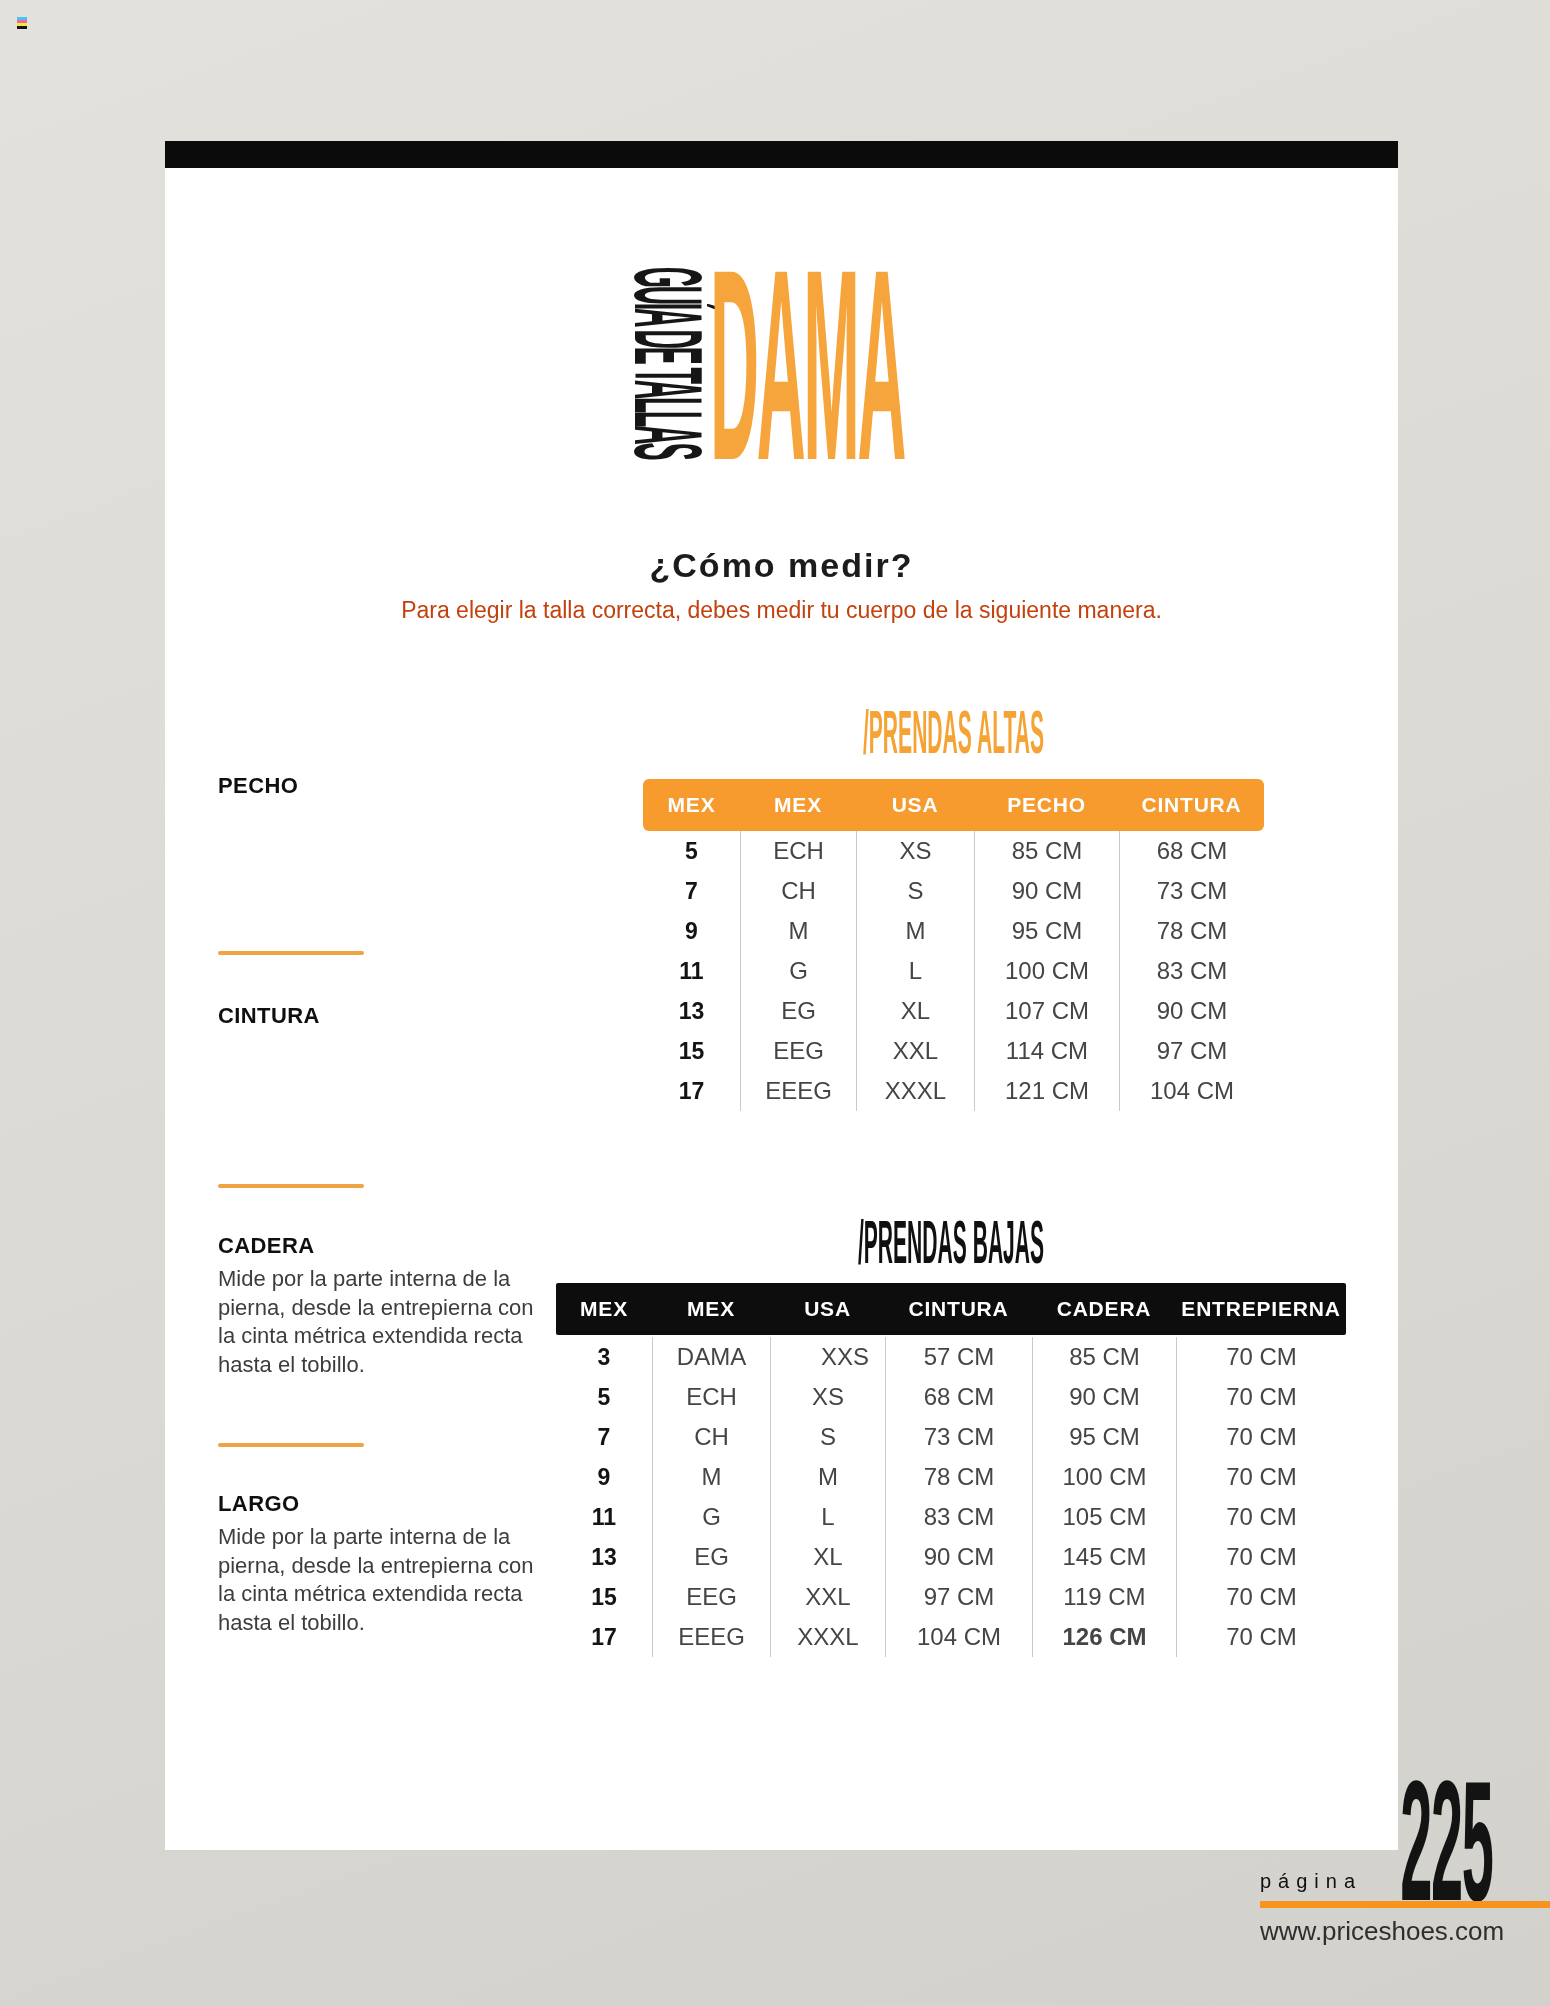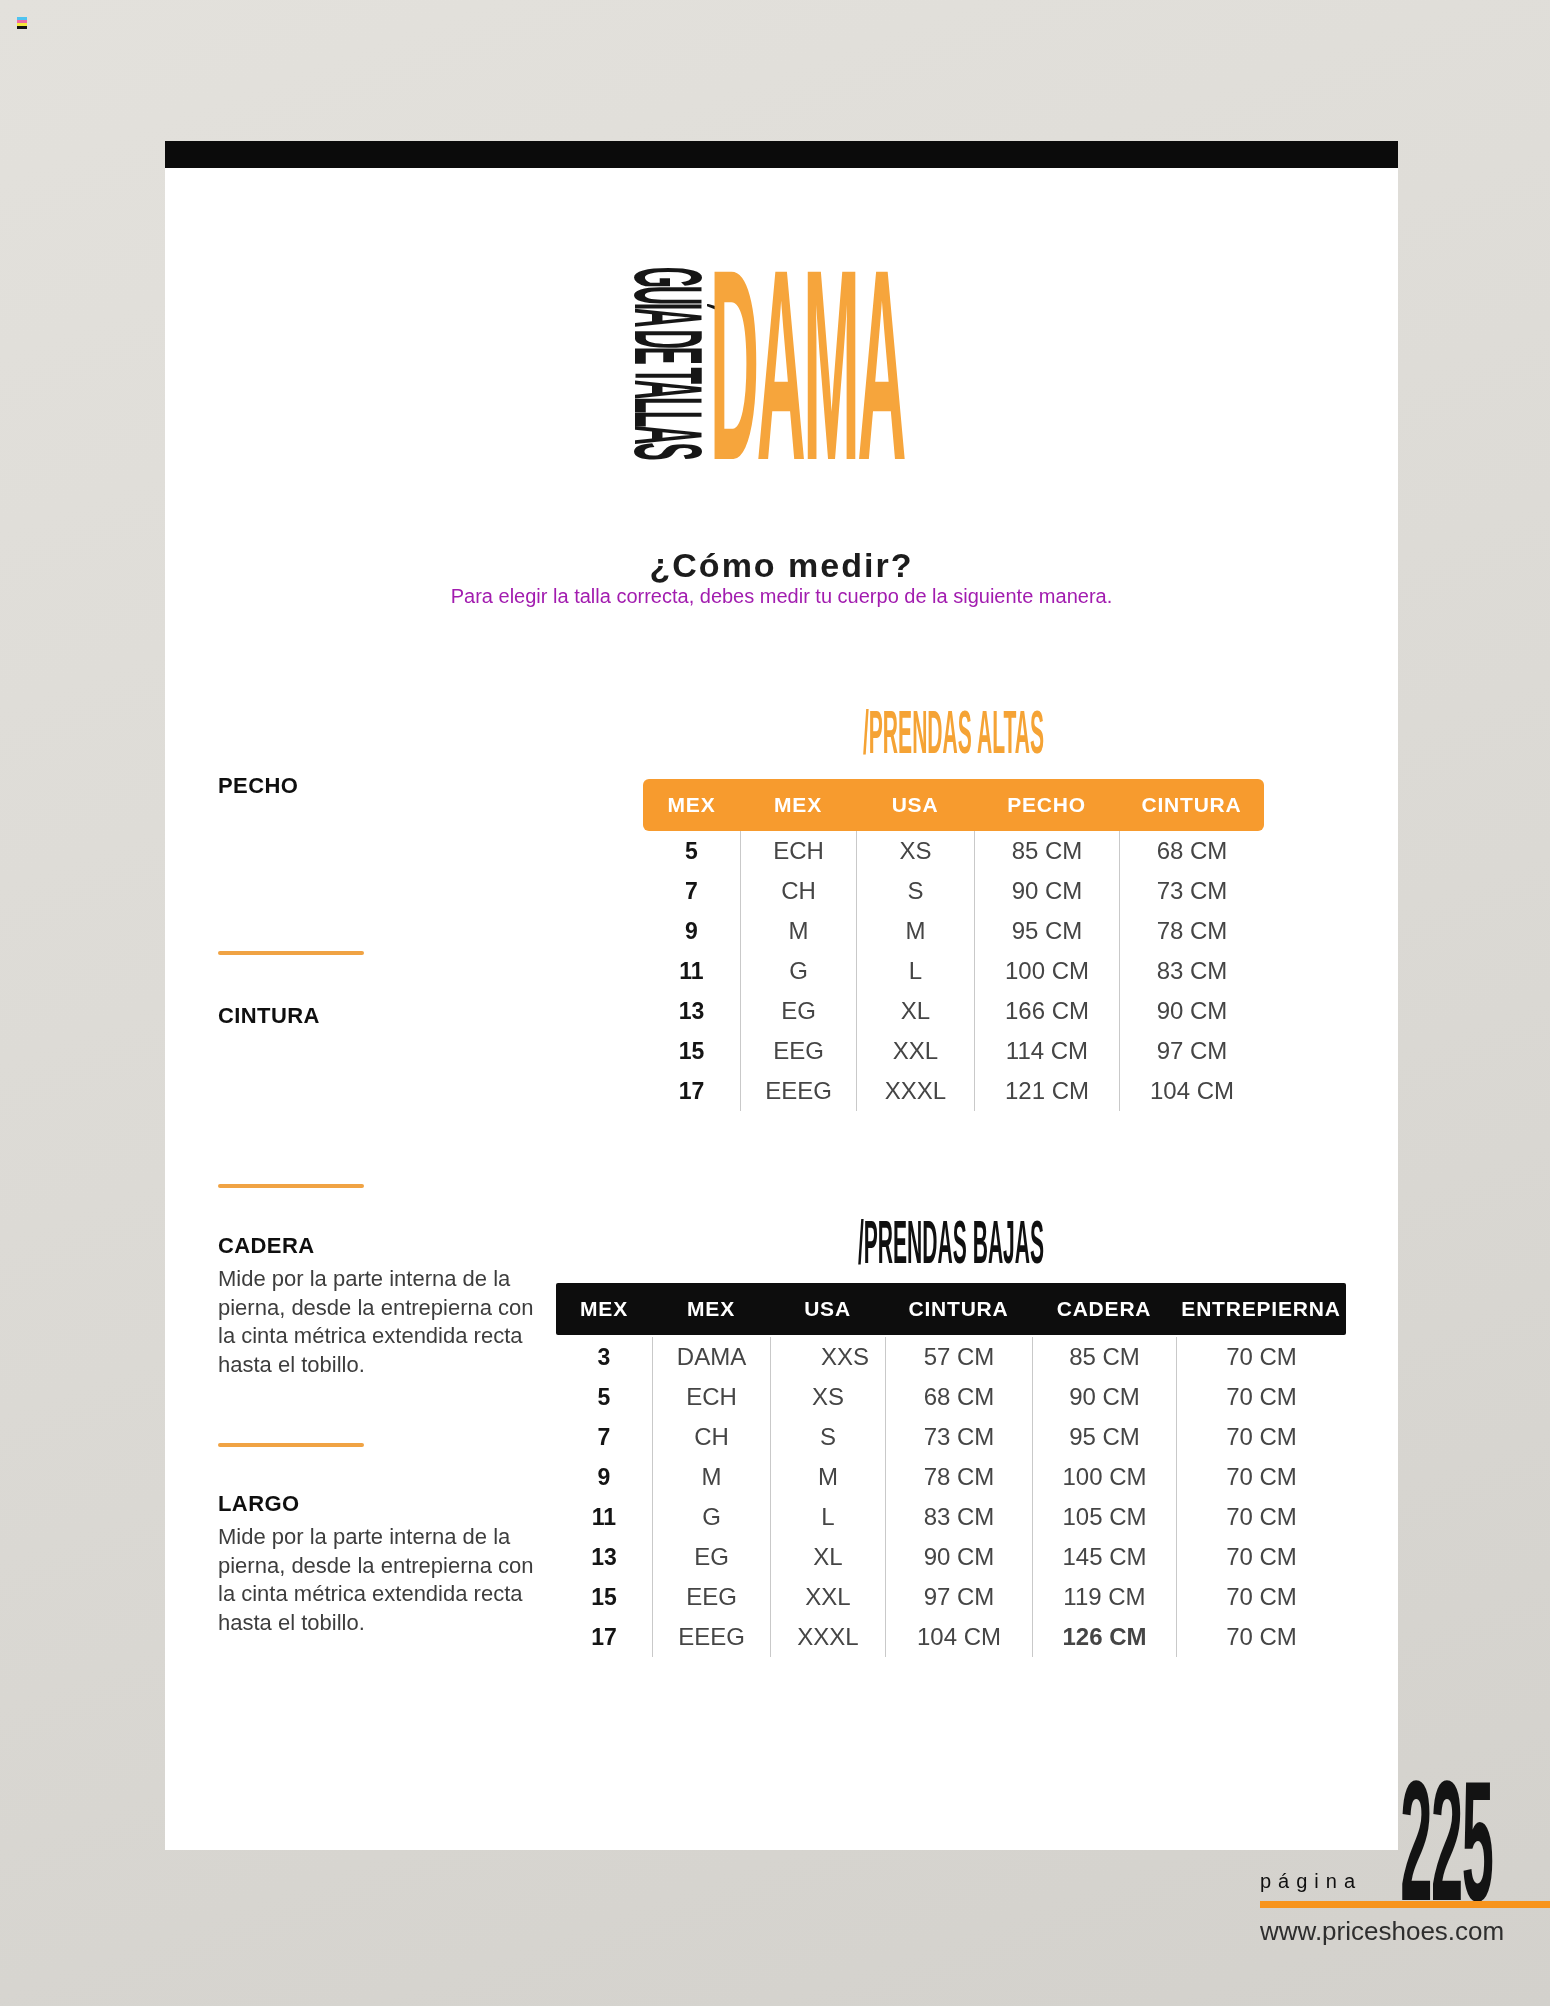--- a/index.html
+++ b/index.html
@@ -30,21 +30,21 @@
   .dama-title {
     position:absolute; left:545px; top:88px;
     font-size:272px; font-weight:700; line-height:1; color:#f6a53c;
     letter-spacing:-10px; white-space:nowrap;
     transform:scaleX(0.25); transform-origin:left top;
   }
 
   
   .intro { position:absolute; left:0; top:405px; width:100%; text-align:center; }
   .intro-heading { font-size:34px; font-weight:700; letter-spacing:2px; color:#1c1c1c; }
-  .intro-sub { margin-top:0; font-size:20px; color:#a21caf; }
+  .intro-sub { margin-top:12px; font-size:23px; color:#c2410c; }
 
   
   .measure { position:absolute; left:53px; width:345px; }
   .measure-title { font-size:22px; font-weight:700; letter-spacing:0.4px; color:#0f0f0f; }
   .measure-text { margin-top:6px; width:335px; font-size:22px; line-height:28.5px; color:#3d3d3d; }
   .divider { position:absolute; left:53px; width:146px; height:4px; background:#f0a344; border-radius:2px; }
 
   
   .size-table { position:absolute; }
   .section-title {
@@ -159,21 +159,21 @@
           <div class="td" style="width: 97px;">11</div>
           <div class="td" style="width: 116px;">G</div>
           <div class="td" style="width: 118px;">L</div>
           <div class="td" style="width: 145px;">100 CM</div>
           <div class="td" style="width: 145px;">83 CM</div>
         </div>
         <div class="tr">
           <div class="td" style="width: 97px;">13</div>
           <div class="td" style="width: 116px;">EG</div>
           <div class="td" style="width: 118px;">XL</div>
-          <div class="td" style="width: 145px;">166 CM</div>
+          <div class="td" style="width: 145px;">107 CM</div>
           <div class="td" style="width: 145px;">90 CM</div>
         </div>
         <div class="tr">
           <div class="td" style="width: 97px;">15</div>
           <div class="td" style="width: 116px;">EEG</div>
           <div class="td" style="width: 118px;">XXL</div>
           <div class="td" style="width: 145px;">114 CM</div>
           <div class="td" style="width: 145px;">97 CM</div>
         </div>
         <div class="tr">

